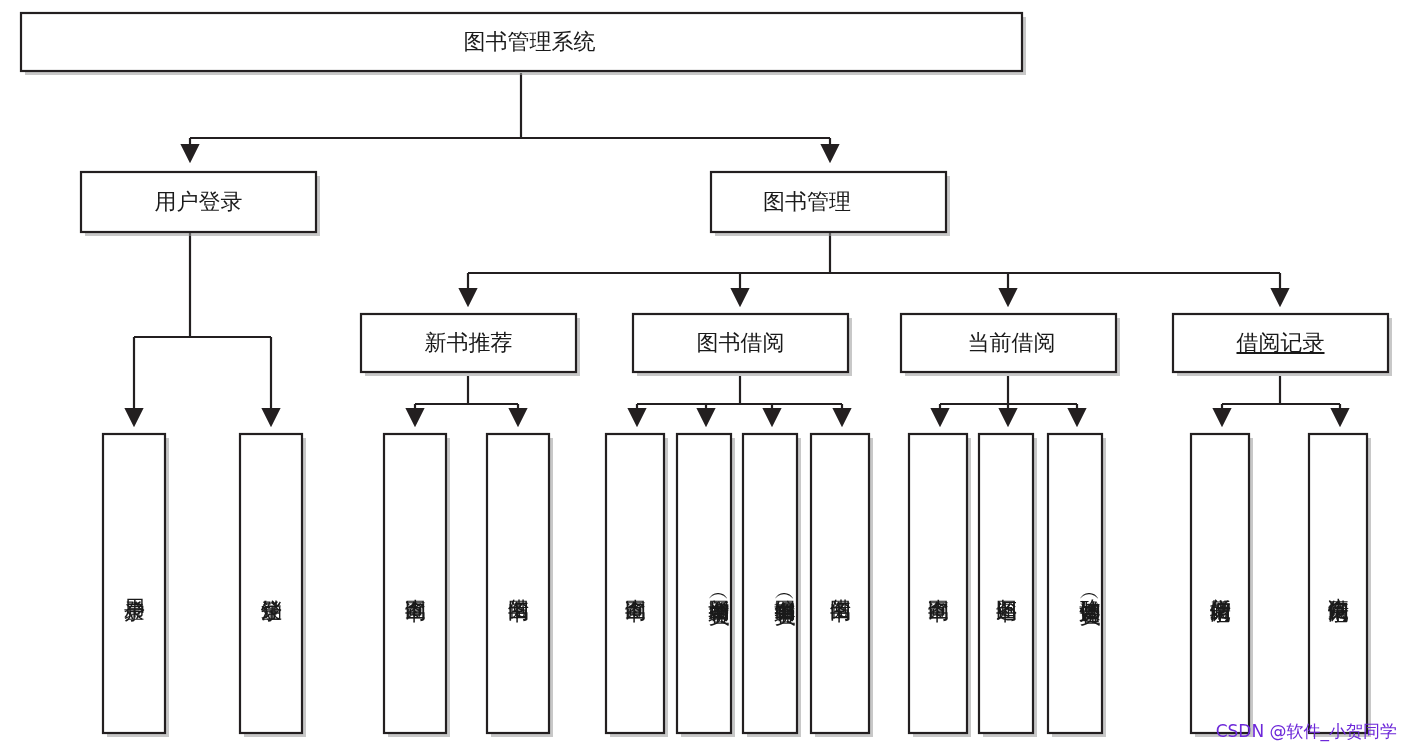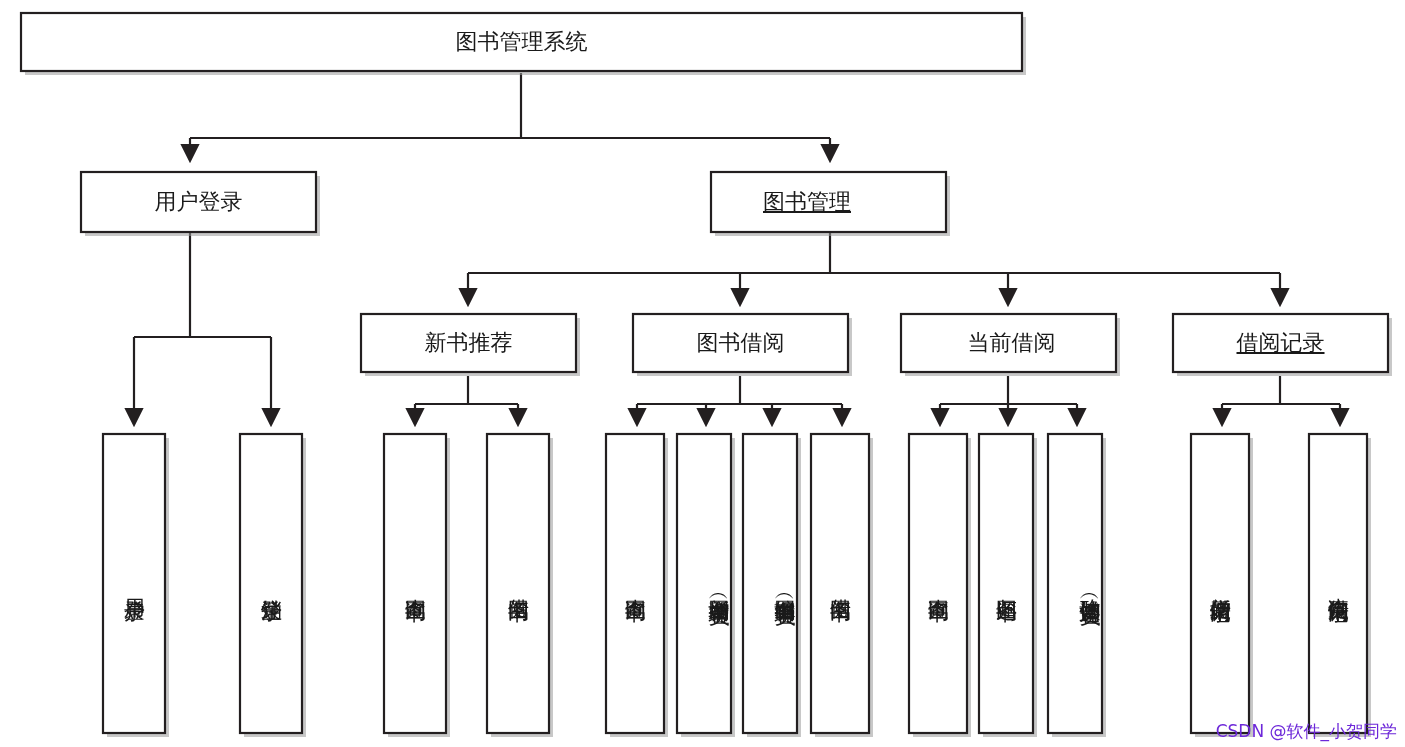--- a/index.html
+++ b/index.html
@@ -233,24 +233,24 @@
     <g>
       <rect class="node-shadow" x="1195" y="438" width="58" height="299"></rect>
       <rect class="node-box" x="1191" y="434" width="58" height="299"></rect>
     </g>
     <g>
       <rect class="node-shadow" x="1313" y="438" width="58" height="299"></rect>
       <rect class="node-box" x="1309" y="434" width="58" height="299"></rect>
     </g>
   </svg>
 
-  <div class="mid-text-wrap" style="left:21px; top:13px; width:1001px; height:58px;">图书管理系统</div>
+  <div class="mid-text-wrap" style="left:21px; top:13px; width:1001px; height:58px;padding-left:8px;">图书管理系统</div>
 
   <div class="mid-text-wrap" style="left:81px; top:172px; width:235px; height:60px;">用户登录</div>
-  <div class="mid-text-wrap" style="left:711px; top:172px; width:192px; height:60px;text-decoration:underline;">图书管理</div>
+  <div class="mid-text-wrap" style="left:711px; top:172px; width:192px; height:60px;">图书管理</div>
 
   <div class="mid-text-wrap" style="left:361px; top:314px; width:215px; height:58px;">新书推荐</div>
   <div class="mid-text-wrap" style="left:633px; top:314px; width:215px; height:58px;">图书借阅</div>
   <div class="mid-text-wrap" style="left:901px; top:314px; width:221px; height:58px;">当前借阅</div>
   <div class="mid-text-wrap" style="left:1173px; top:314px; width:215px; height:58px;text-decoration:underline;">借阅记录</div>
 
   <div class="leaf-text-wrap" style="left:103px; top:434px; width:62px; height:299px;">用户登录</div>
   <div class="leaf-text-wrap" style="left:240px; top:434px; width:62px; height:299px;">注销登录</div>
 
   <div class="leaf-text-wrap" style="left:384px; top:434px; width:62px; height:299px;">查询图书</div>

